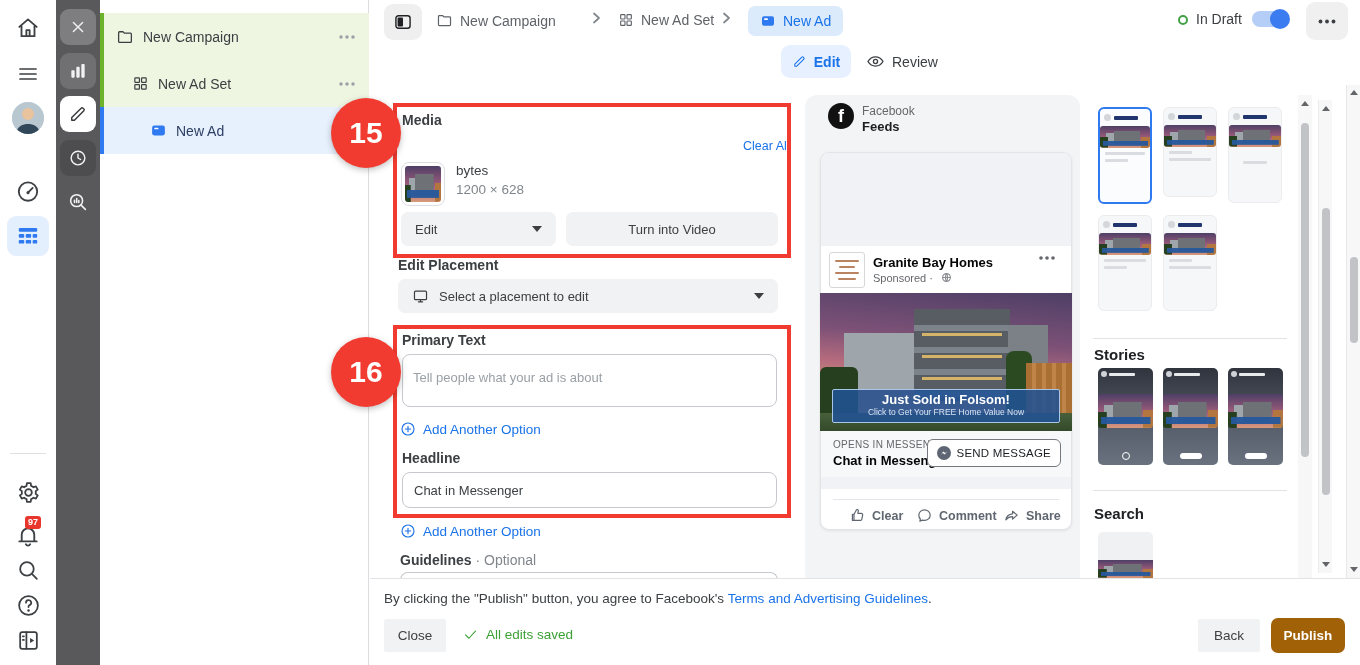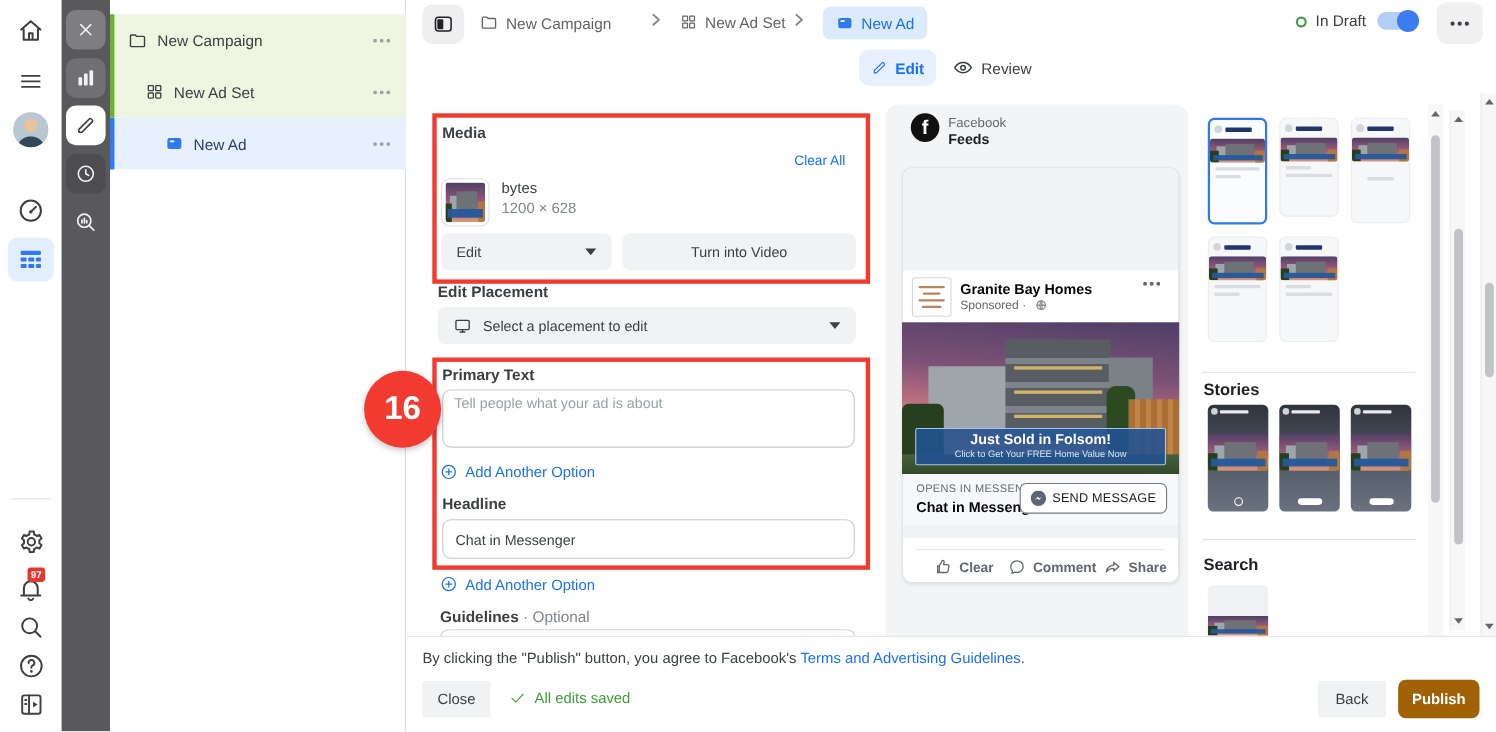--- a/index.html
+++ b/index.html
@@ -40,21 +40,21 @@
   .toggle { position:absolute; left:882px; top:11px; width:36px; height:16px; background:#b5cef7; border-radius:8px; }
   .toggle-knob { position:absolute; right:-2px; top:-2px; width:20px; height:20px; border-radius:50%; background:#3b7cf1; }
   .more-btn { position:absolute; left:936px; top:2px; width:42px; height:38px; background:#f0f0f1; border-radius:9px; display:flex; align-items:center; justify-content:center; color:#3c4043; }
 
   
   .tab-edit { left:781px; top:45px; width:70px; height:33px; background:#e7f0fe; border-radius:9px; display:flex; align-items:center; justify-content:center; gap:7px; color:#1a73e8; font-size:14px; font-weight:bold; z-index:3; }
   .tab-review { left:866px; top:45px; height:33px; display:flex; align-items:center; gap:7px; color:#3c4043; font-size:14px; z-index:3; }
 
   
   .sec-title { font-size:14px; font-weight:bold; color:#3c4043; }
-  .link-blue { color:#1a73e8; font-size:12.5px; }
+  .link-blue { color:#1a73e8; font-size:12.5px;margin-left:21px; }
   .gray-btn { background:#f1f2f3; border-radius:7px; display:flex; align-items:center; font-size:13px; color:#3c4043; }
   .field { background:#fff; border:1px solid #c6c9cd; border-radius:8px; font-size:13px; color:#3c4043; font-family:inherit; }
   .field::placeholder { color:#9aa0a6; }
   .addopt { display:flex; align-items:center; gap:7px; color:#1a73e8; font-size:13.5px; }
   .caret { width:0; height:0; border-left:5px solid transparent; border-right:5px solid transparent; border-top:6px solid #3c4043; }
 
   
   .mini-scene { border-radius:3px;
     background:
       linear-gradient(rgba(38,88,156,.95),rgba(38,88,156,.95)) 50% 86%/90% 22% no-repeat,
@@ -388,21 +388,21 @@
       <svg width="17" height="17" viewBox="0 0 24 24">
           <rect class="stroke" x="3.5" y="4.5" width="17" height="12" rx="1.5"></rect>
           <path class="stroke" d="M9 19.5h6M12 16.5v3"></path>
         </svg>
     </span>
     <span>Select a placement to edit</span>
     <span class="caret" style="margin-left:auto"></span>
   </div>
 
   <div class="abs sec-title" style="left:402px;top:332px;z-index:2">Primary Text</div>
-  <textarea class="abs field" style="left: 402px; top: 354px; width: 375px; height: 53px; padding: 4px 10px; resize: none; z-index: 2;" placeholder="Tell people what your ad is about"></textarea>
+  <textarea class="abs field" style="left: 402px; top: 354px; width: 375px; height: 53px; padding: 15px 10px; resize: none; z-index: 2;" placeholder="Tell people what your ad is about"></textarea>
   <div class="abs addopt" style="left:400px;top:421px;z-index:2">
     <span class="ico">
       <svg width="16" height="16" viewBox="0 0 24 24" style="color:#1a73e8">
           <circle class="stroke" cx="12" cy="12" r="9"></circle>
           <path class="stroke" d="M12 8v8M8 12h8"></path>
         </svg>
     </span>
     <span>Add Another Option</span>
   </div>
   <div class="abs sec-title" style="left:402px;top:450px;z-index:2">Headline</div>
@@ -605,15 +605,16 @@
     <div class="f-btn" style="left:828px;width:62px">
       <span>Back</span>
     </div>
     <div class="publish-btn">
       <span>Publish</span>
     </div>
   </div>
 
   <div class="anno-box" style="left:393px;top:103px;width:398px;height:155px"></div>
   <div class="anno-box" style="left:393px;top:325px;width:398px;height:193px"></div>
+  <div class="anno-circle" style="left:331px;top:98px">15</div>
   <div class="anno-circle" style="left:331px;top:337px">16</div>
 
 </div>
 
 </body></html>

